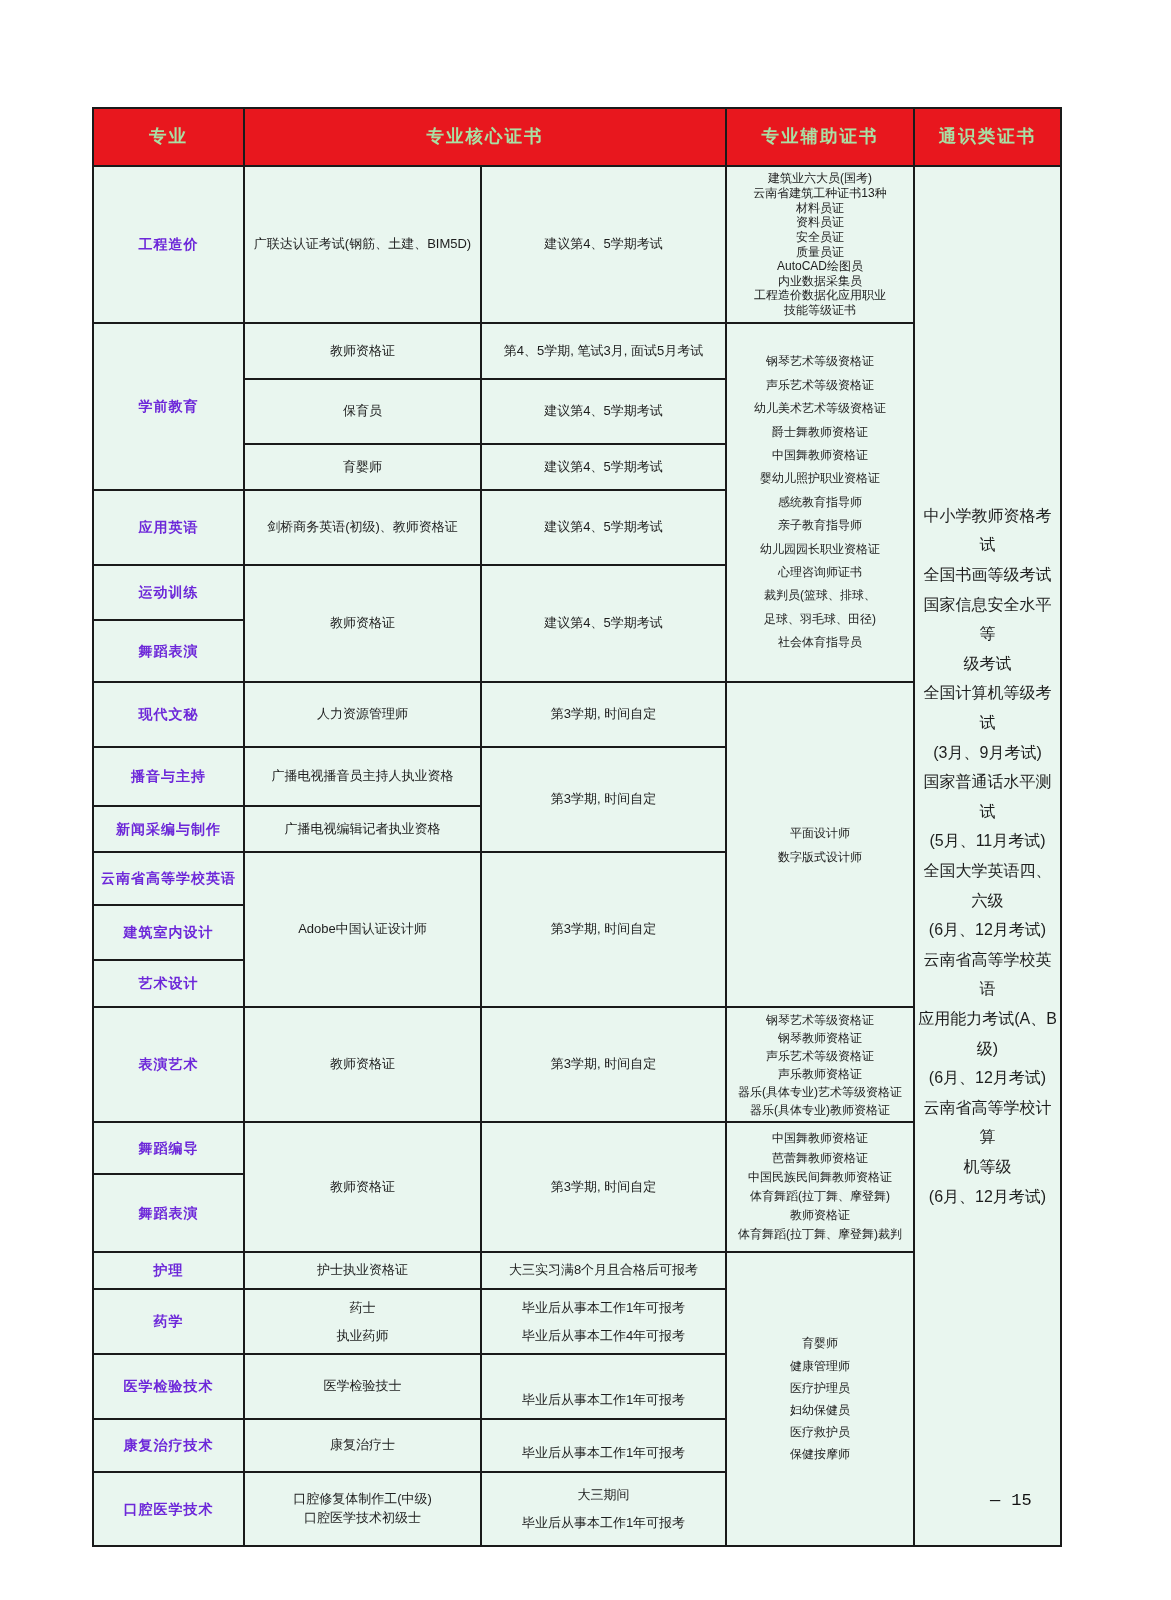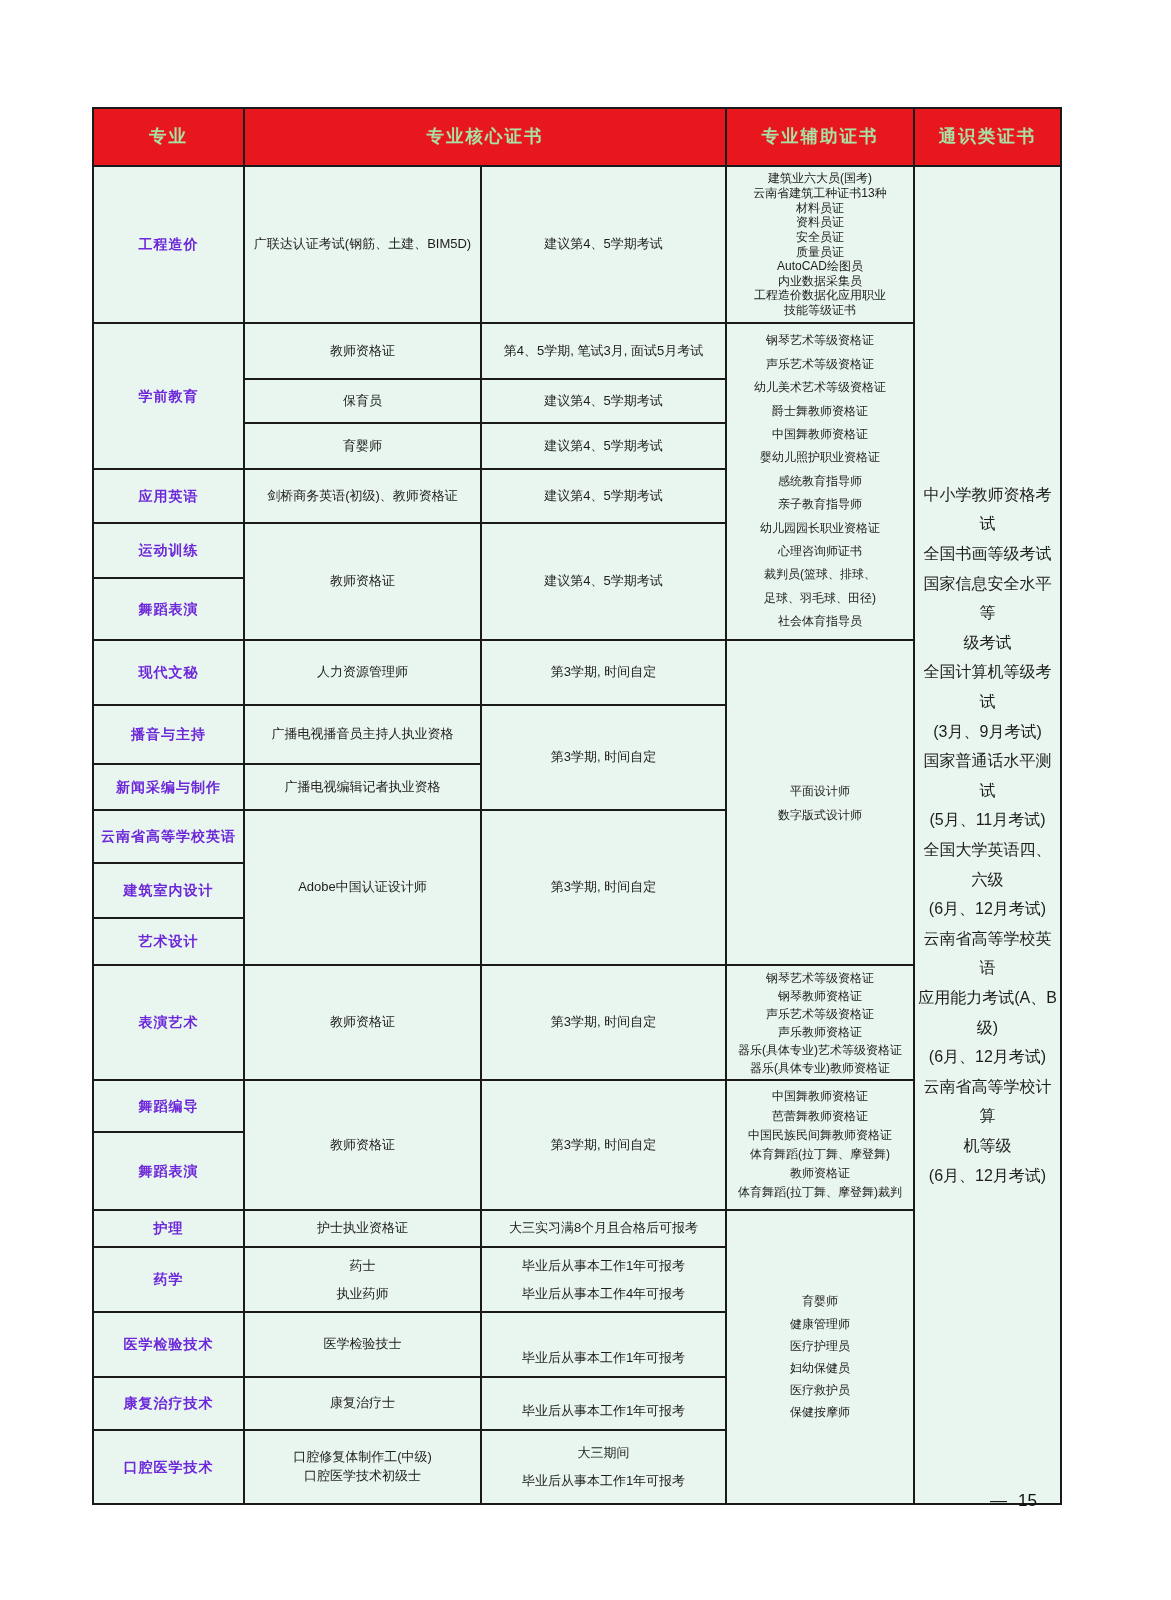--- a/index.html
+++ b/index.html
@@ -30,21 +30,21 @@
   td.aux-construction .li{line-height:1.22}
   td.aux-education .li{line-height:1.95}
   td.aux-design .li{line-height:2.0}
   td.aux-performance .li{line-height:1.5}
   td.aux-dance .li{line-height:1.6}
   td.aux-medical .li{line-height:1.85}
   td.general{font-size:16px;padding:2px 2px}
   td.general .li{white-space:pre-line;line-height:1.85}
   .page-footer{
     position:absolute;left:990px;top:1491px;width:120px;
-    font-family:Liberation Sans, sans-serif;font-size:17px;color:#111;
+    font-family:Liberation Mono, monospace;font-size:17px;color:#111;
   }
   .page-footer .dash{margin-right:12px;letter-spacing:-1px}
 </style>
 </head>
 <body>
 
 <div class="sheet">
 
   <table class="cert-table">
     <colgroup>
@@ -111,29 +111,29 @@
             <div class="li">婴幼儿照护职业资格证</div>
             <div class="li">感统教育指导师</div>
             <div class="li">亲子教育指导师</div>
             <div class="li">幼儿园园长职业资格证</div>
             <div class="li">心理咨询师证书</div>
             <div class="li">裁判员(篮球、排球、
 足球、羽毛球、田径)</div>
             <div class="li">社会体育指导员</div>
           </td>
       </tr>
-      <tr style="height:44px">
+      <tr style="height:65px">
         <td>保育员</td>
         <td>建议第4、5学期考试</td>
       </tr>
       <tr style="height:46px">
         <td>育婴师</td>
         <td>建议第4、5学期考试</td>
       </tr>
-      <tr style="height:54px">
+      <tr style="height:75px">
         <td class="major">应用英语</td>
         <td>剑桥商务英语(初级)、教师资格证</td>
         <td>建议第4、5学期考试</td>
       </tr>
       <tr style="height:55px">
         <td class="major">运动训练</td>
         <td rowspan="2">教师资格证</td>
         <td rowspan="2">建议第4、5学期考试</td>
       </tr>
       <tr style="height:62px">

